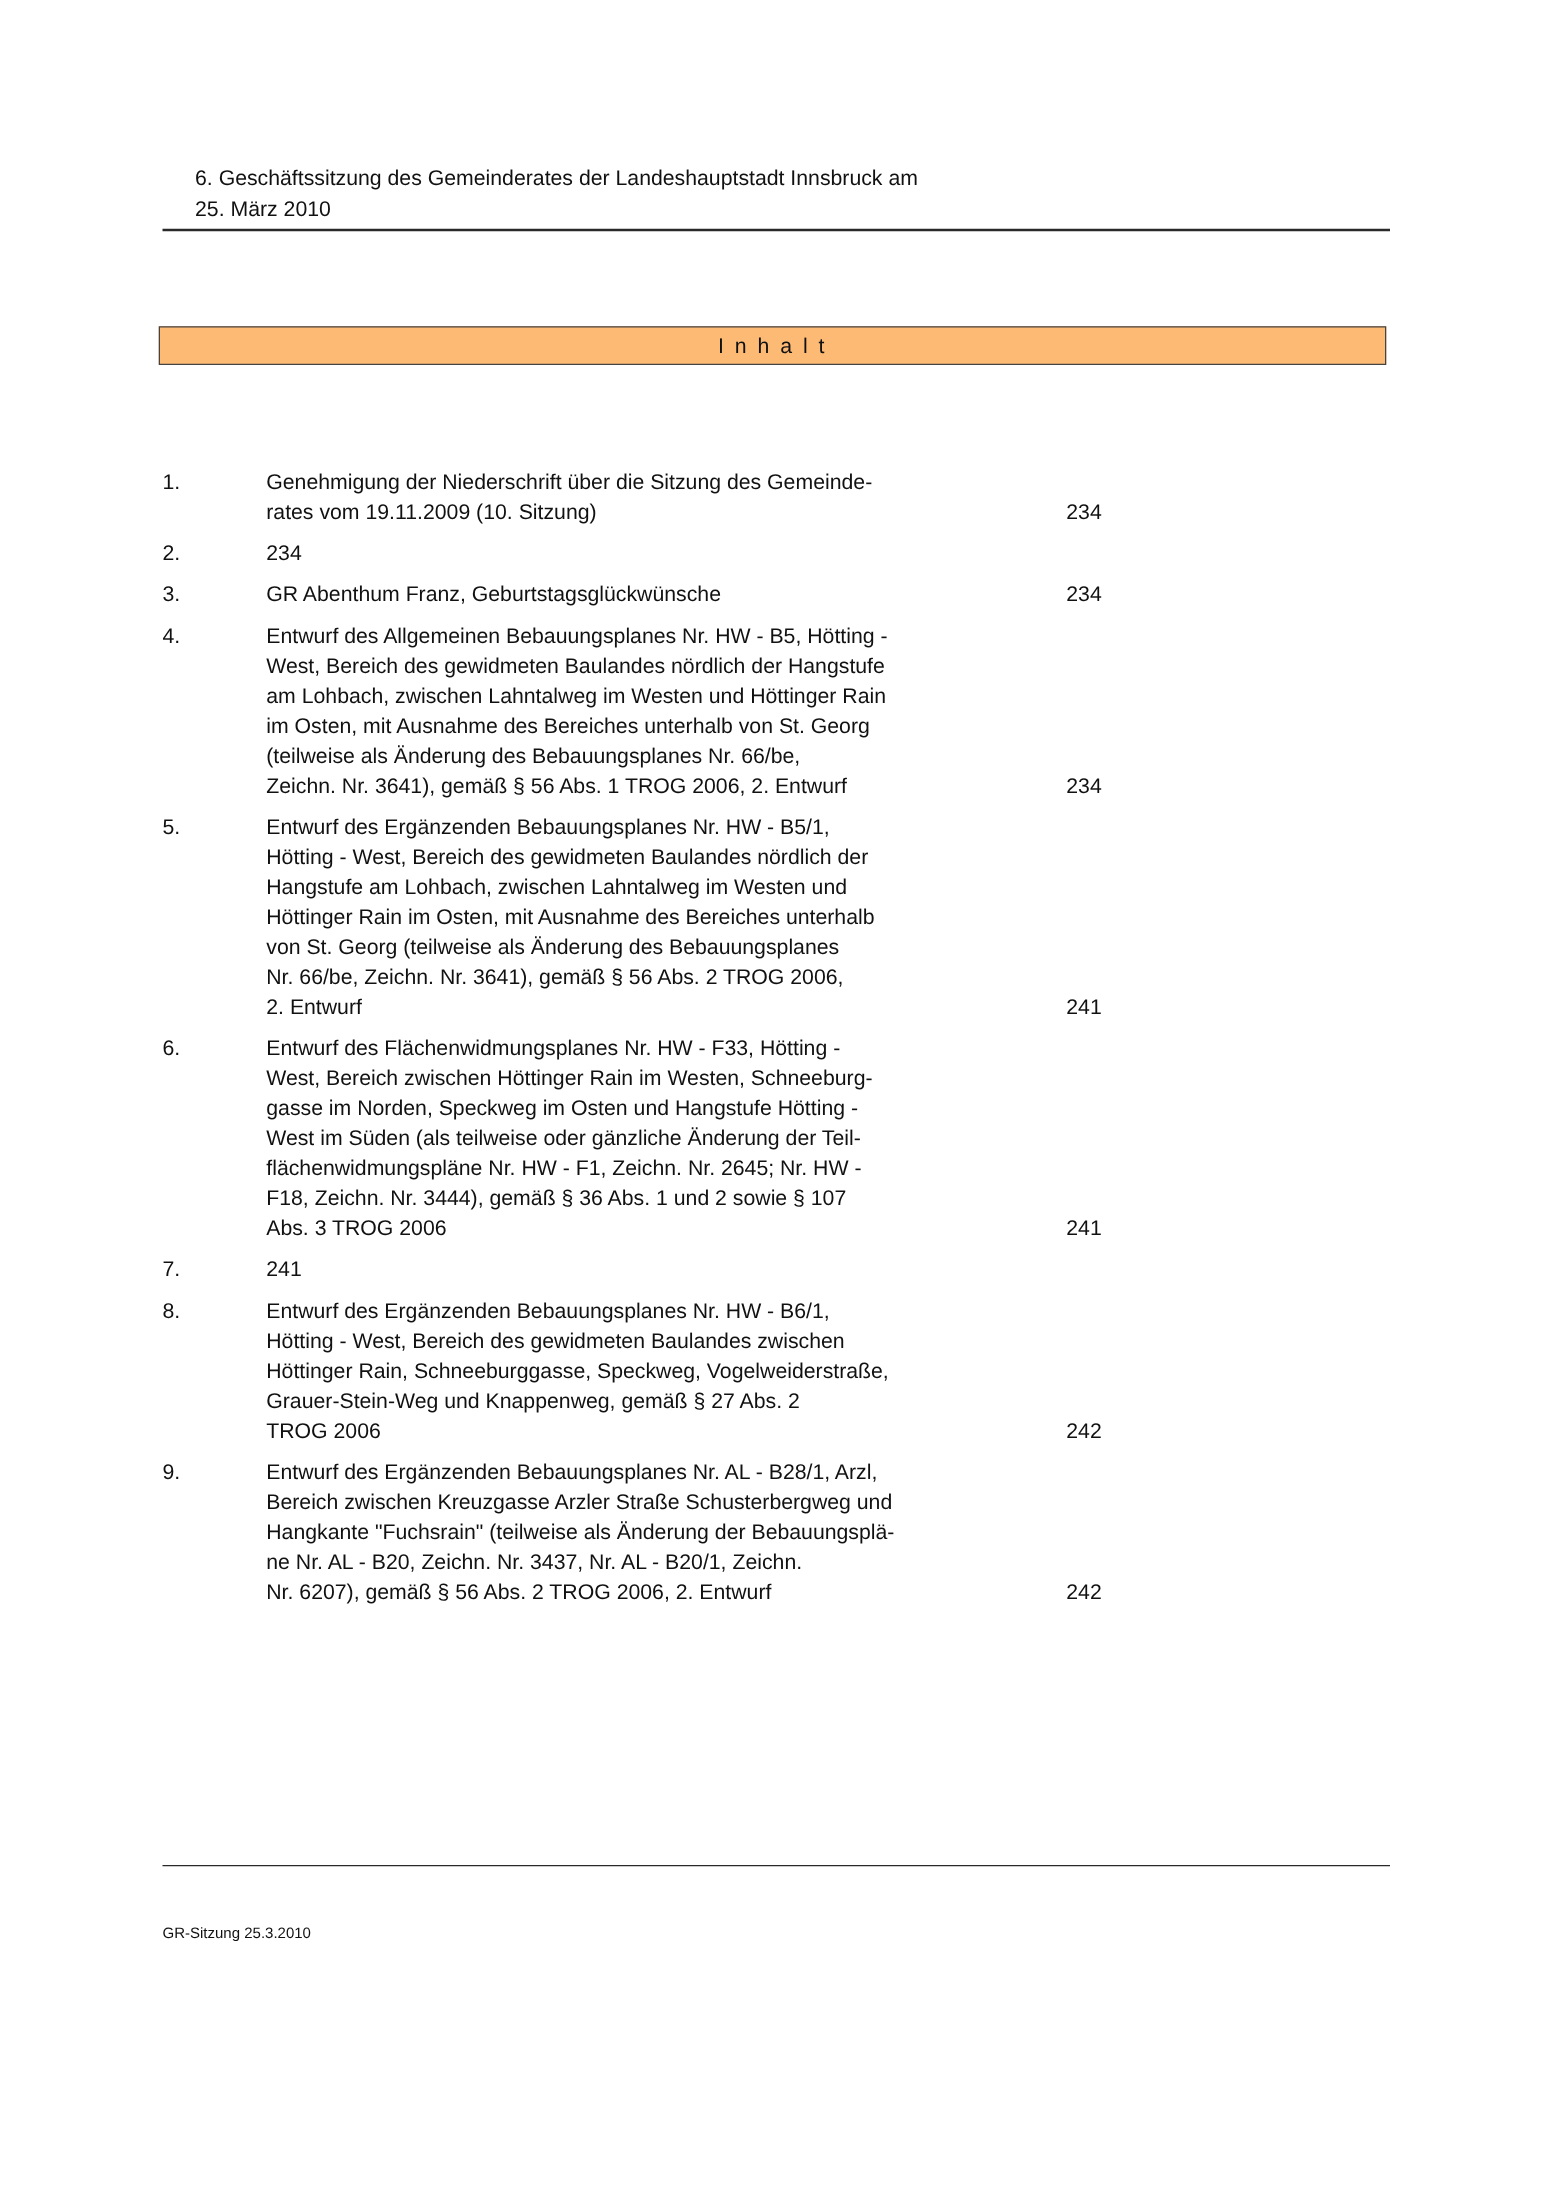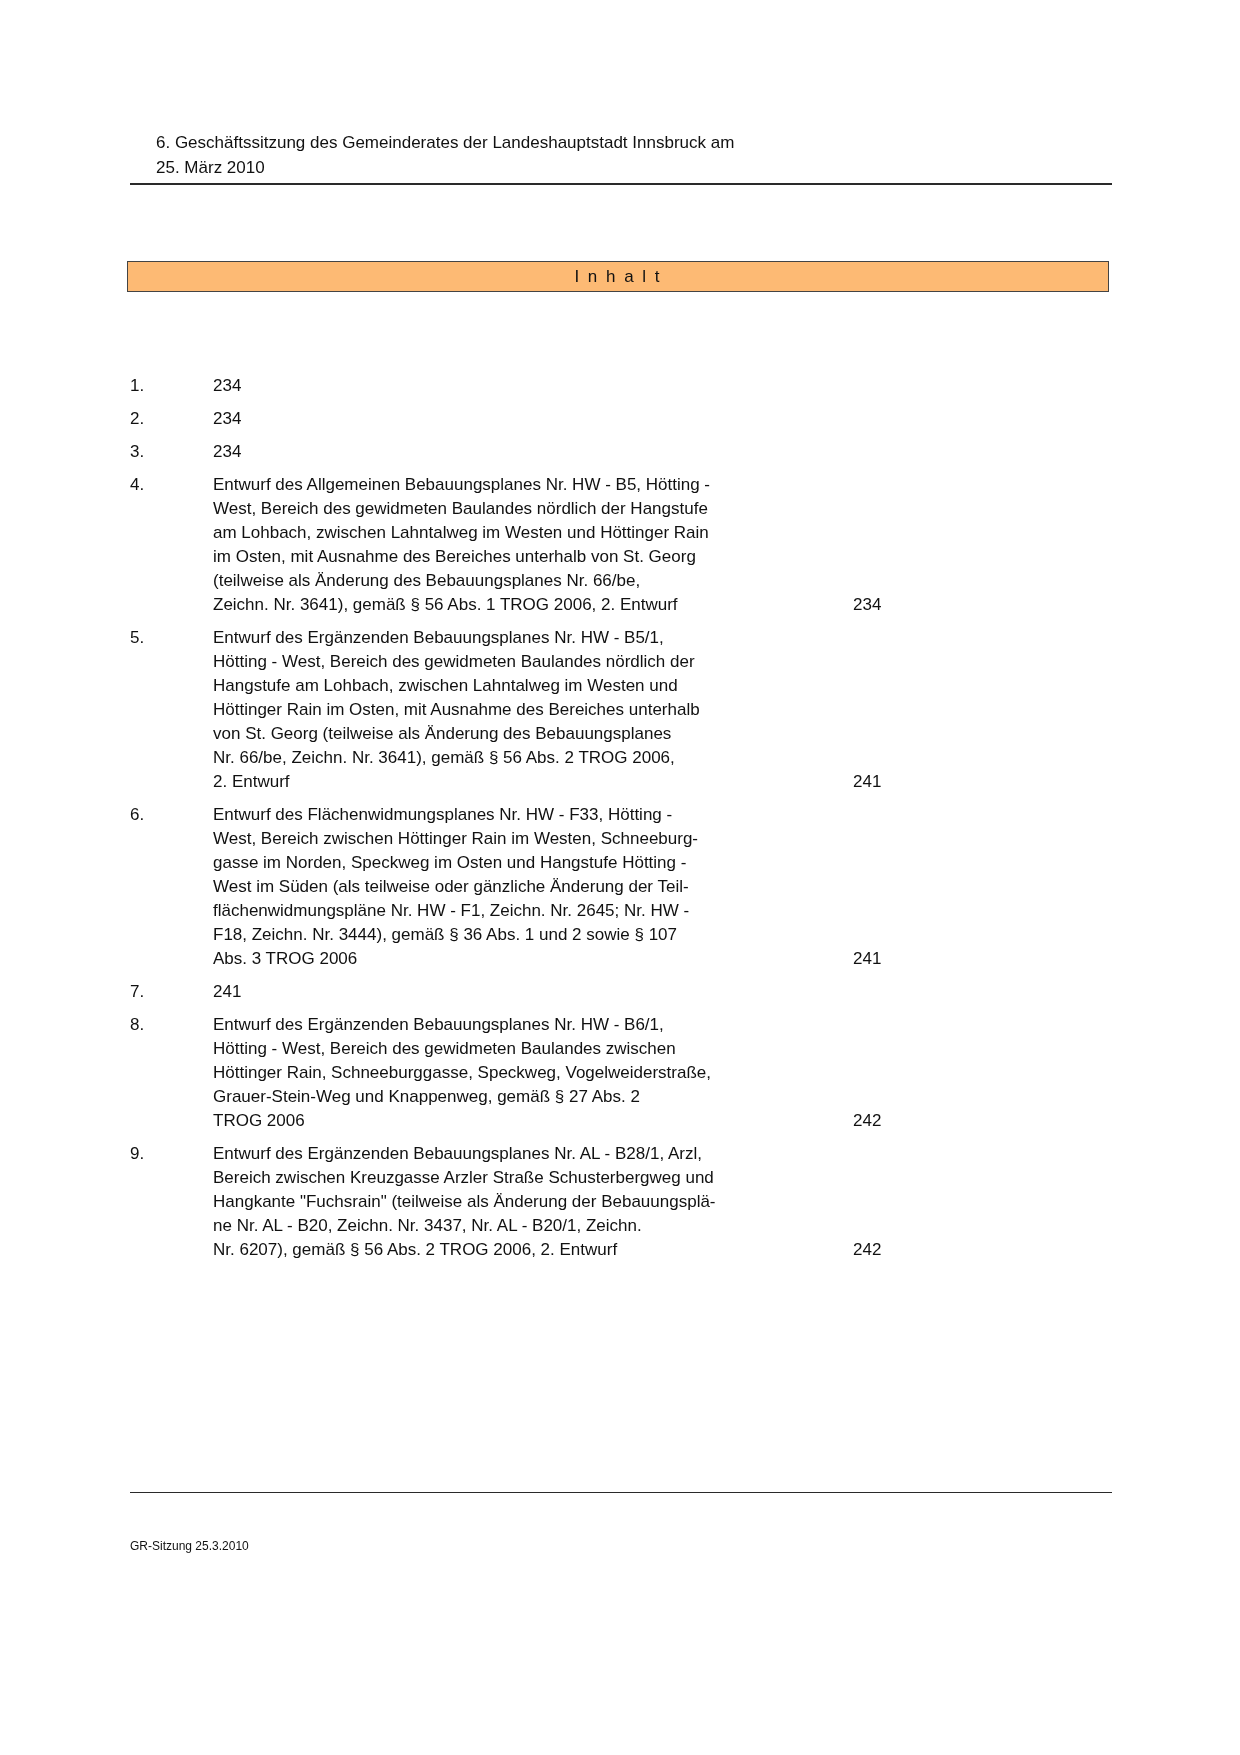--- a/index.html
+++ b/index.html
@@ -101,30 +101,33 @@
   <div class="header-rule"></div>
 
   <div class="inhalt-box">
     <span>I n h a l t</span>
   </div>
 
   <div class="toc">
 
     <div class="toc-row">
       <div class="toc-num">1.</div>
+      <div class="toc-text">Genehmigung der Niederschrift über die Sitzung des Gemeinde-
+rates vom 19.11.2009 (10. Sitzung)</div>
       <div class="toc-page">234</div>
     </div>
 
     <div class="toc-row">
       <div class="toc-num">2.</div>
       <div class="toc-page">234</div>
     </div>
 
     <div class="toc-row">
       <div class="toc-num">3.</div>
+      <div class="toc-text">GR Abenthum Franz, Geburtstagsglückwünsche</div>
       <div class="toc-page">234</div>
     </div>
 
     <div class="toc-row">
       <div class="toc-num">4.</div>
       <div class="toc-text">Entwurf des Allgemeinen Bebauungsplanes Nr. HW - B5, Hötting -
 West, Bereich des gewidmeten Baulandes nördlich der Hangstufe
 am Lohbach, zwischen Lahntalweg im Westen und Höttinger Rain
 im Osten, mit Ausnahme des Bereiches unterhalb von St. Georg
 (teilweise als Änderung des Bebauungsplanes Nr. 66/be,

